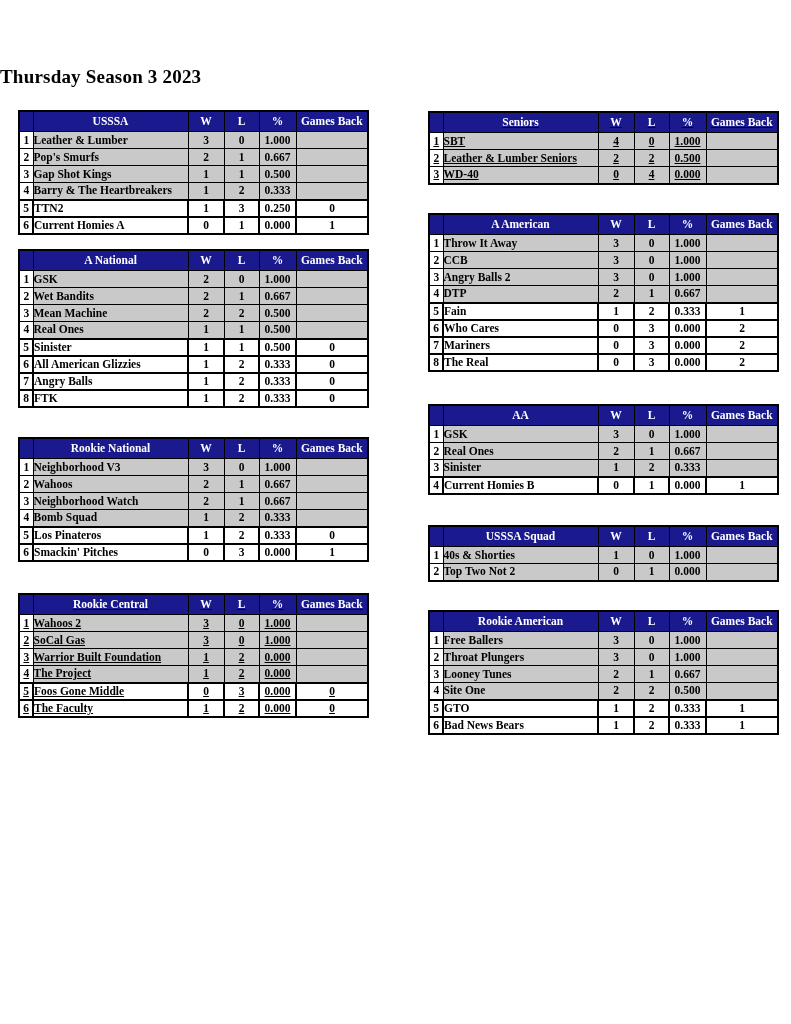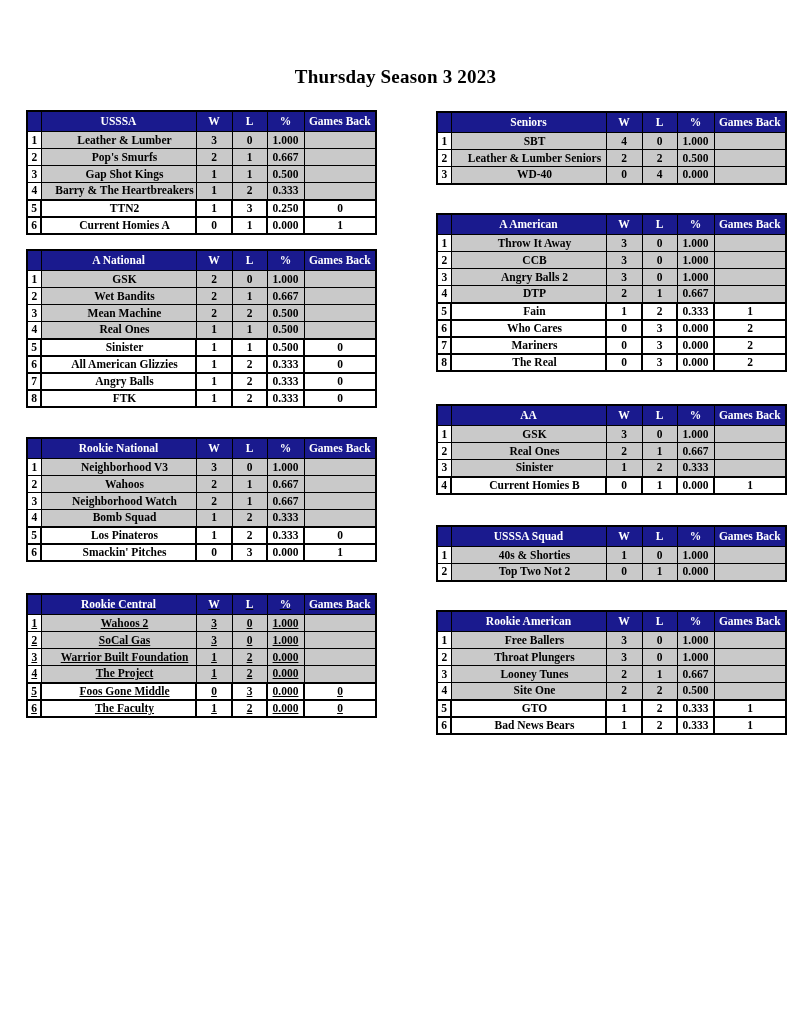--- a/index.html
+++ b/index.html
@@ -9,36 +9,35 @@
     width: 791px;
     height: 1024px;
     font-family: "Liberation Serif", serif;
     overflow: hidden;
   }
   .page-title {
     position: absolute;
     top: 66px;
     left: 0;
     width: 791px;
-    text-align: center;
+    text-align: left;
     font-size: 19px;
     font-weight: bold;
     letter-spacing: 0.2px;
     color: #000000;
   }
   table.standings {
     position: absolute;
     border-collapse: collapse;
     table-layout: fixed;
     font-family: "Liberation Serif", serif;
     font-size: 11.5px;
     font-weight: bold;
     border: 2px solid var(--border, #000);
     background: #1d4ed8;
-    margin-left: 8px;
   }
   table.standings th {
     background: var(--header-bg, #1a1a8e);
     color: var(--header-text, #ffffff);
     border: 1px solid var(--border, #000);
     height: 19px;
     line-height: 19px;
     text-align: center;
     font-size: 11.5px;
     overflow: hidden;
@@ -46,31 +45,31 @@
   }
   table.standings td {
     border: 1px solid var(--border, #000);
     height: 17px;
     line-height: 15px;
     text-align: center;
     overflow: hidden;
     white-space: nowrap;
     padding: 0;
   }
-  table.standings td.col1 { text-align: center; padding-left: 12px; }
+  table.standings td.col1 { text-align: left; padding-left: 0; }
   table.standings td.col0 { background: #ffffff; text-align: center; }
   table.standings tr.gray td { background: var(--row-gray, #c9c9c9); }
   table.standings tr.gray td.col0 { background: #ffffff; }
   table.standings tr.hl td { background: var(--row-highlight, #ffffff); border-width: 2px; }
   
   .pos-0 { left: 18px;  top: 110px; }
   .pos-1 { left: 18px;  top: 249px; }
   .pos-2 { left: 18px;  top: 437px; }
   .pos-3 { left: 18px;  top: 593px; text-decoration: underline; }
-  .pos-4 { left: 428px; top: 111px; }
+  .pos-4 { left: 428px; top: 111px; text-decoration: underline; }
   .pos-5 { left: 428px; top: 213px; }
   .pos-6 { left: 428px; top: 404px; }
   .pos-7 { left: 428px; top: 525px; }
   .pos-8 { left: 428px; top: 610px; }
 </style>
 </head>
 <body>
 
 <div class="page-title">Thursday Season 3 2023</div>
 

